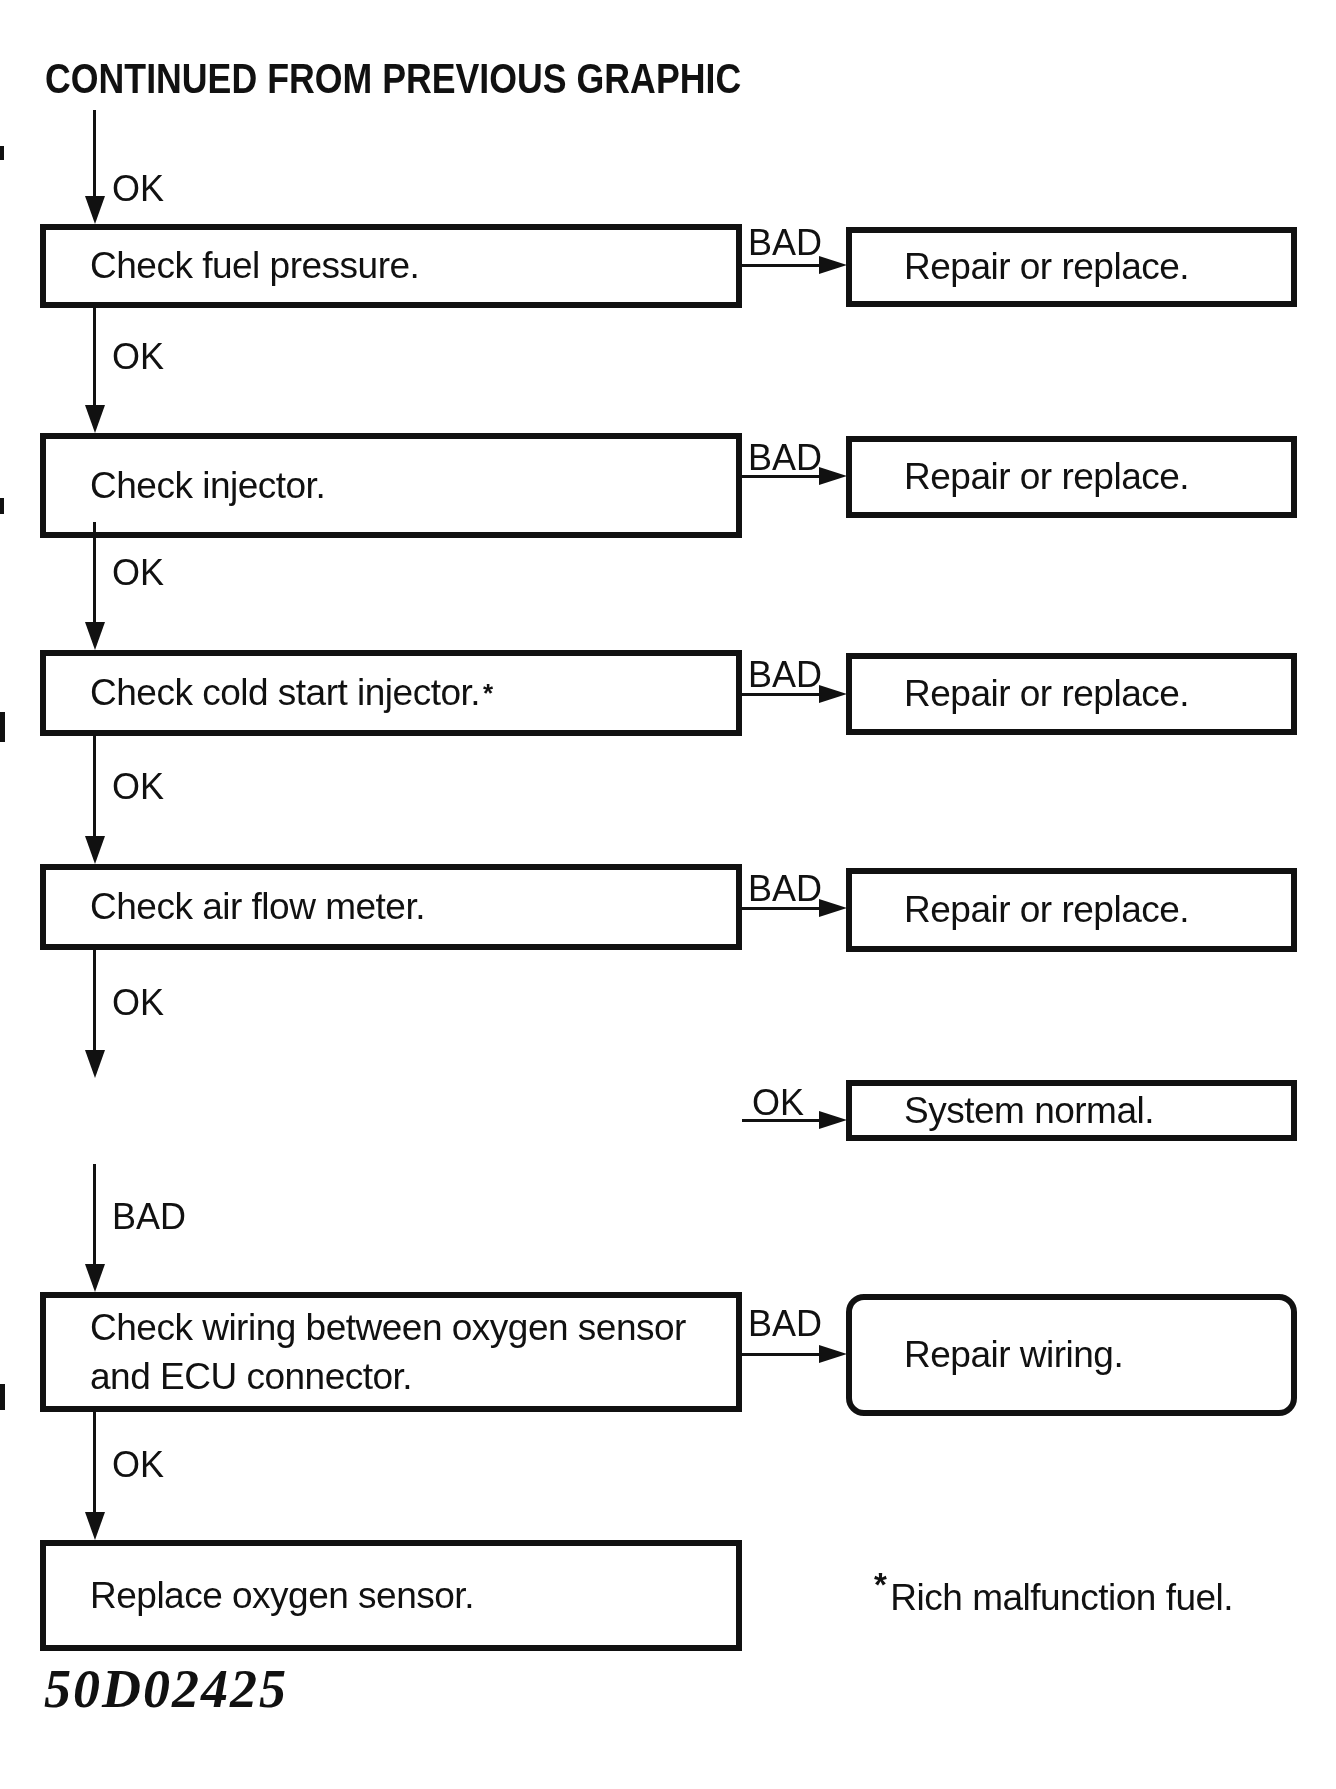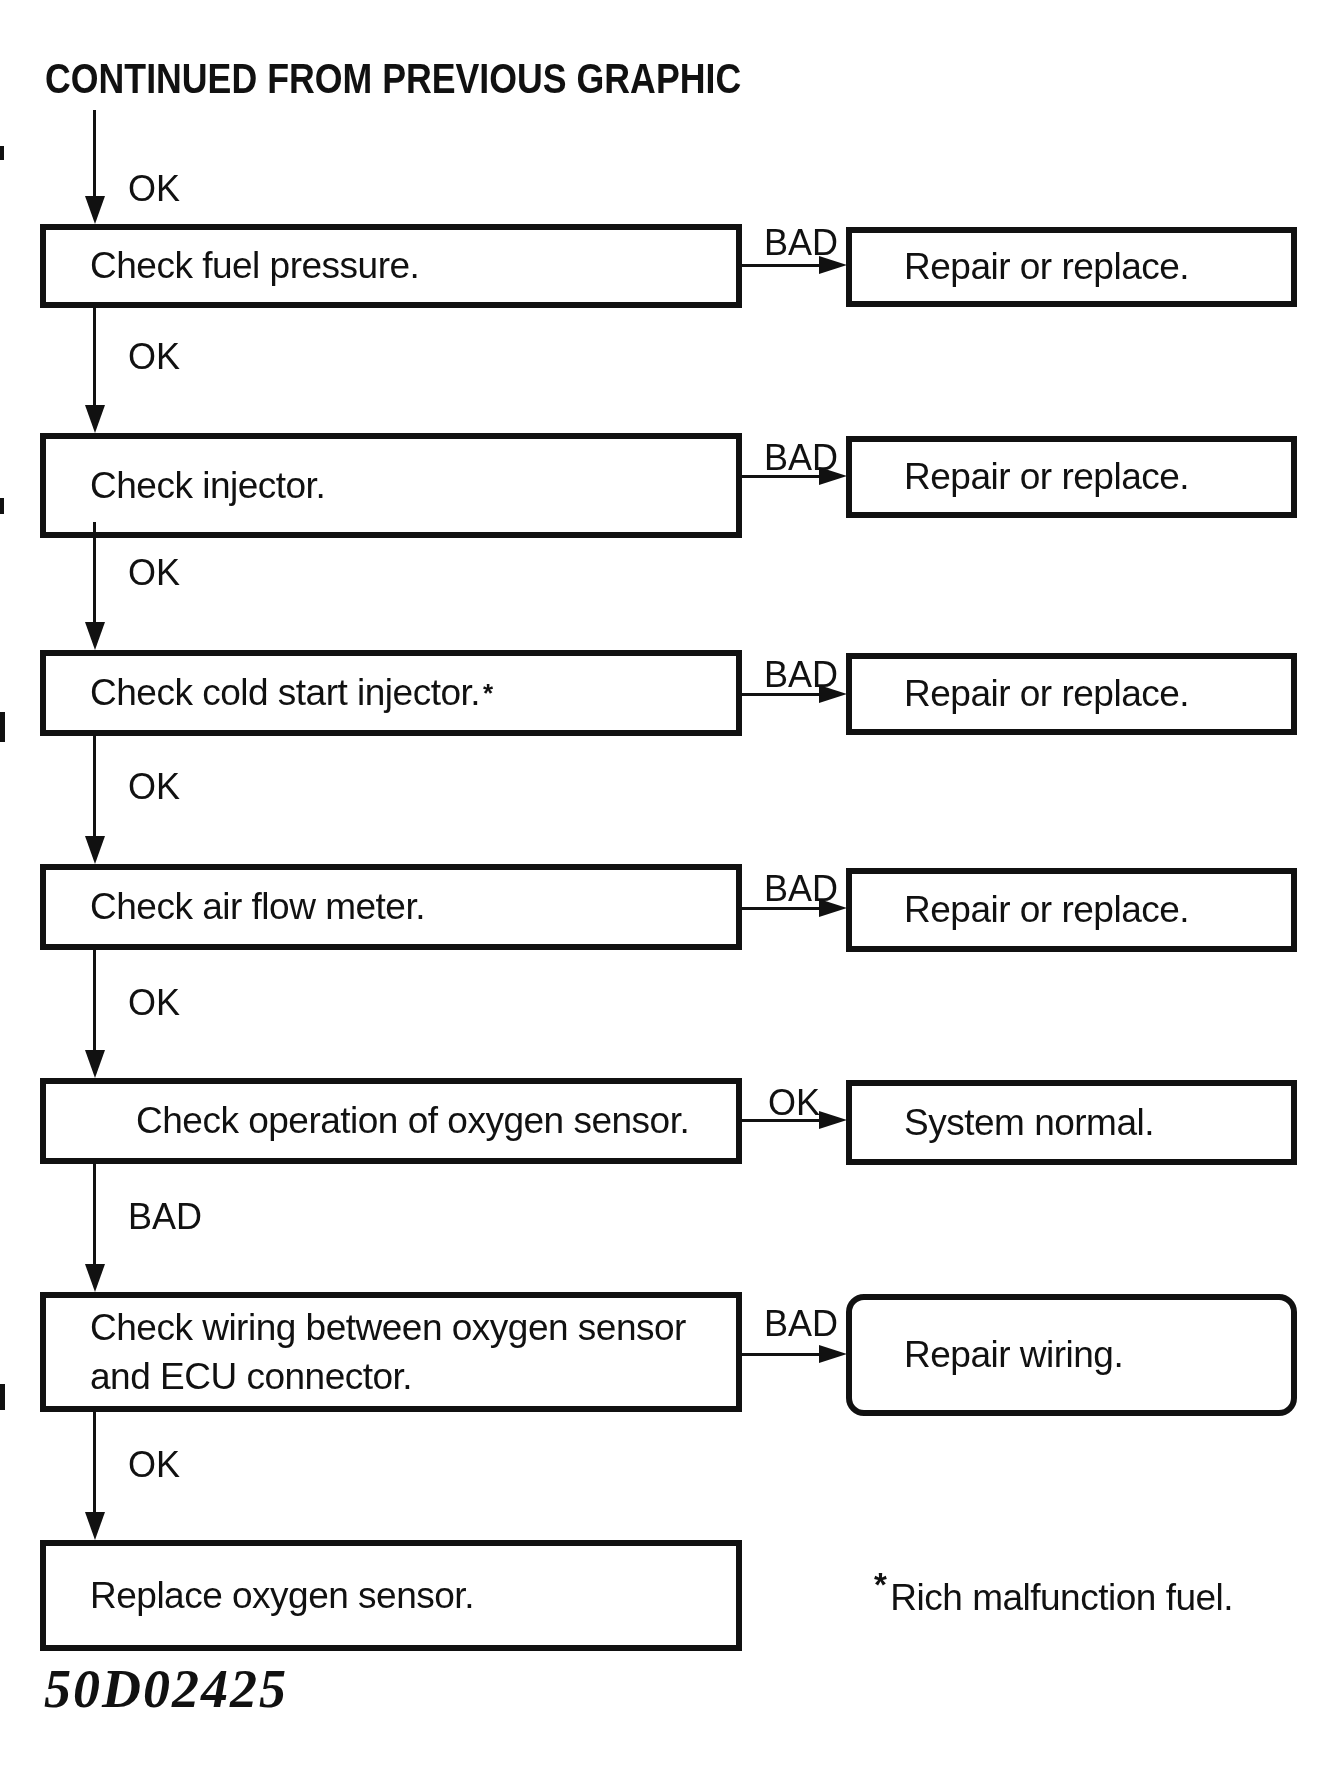--- a/index.html
+++ b/index.html
@@ -20,21 +20,21 @@
   .lbox.two{flex-direction:column;align-items:flex-start;justify-content:center;line-height:49px;}
   .rbox{left:846px;width:451px;padding-left:52px;}
   .vseg{position:absolute;left:93px;width:3px;background:#111111;}
   .varr{position:absolute;left:85px;width:0;height:0;
     border-left:10px solid transparent;border-right:10px solid transparent;
     border-top:28px solid #111111;}
   .hseg{position:absolute;left:742px;width:80px;height:3px;background:#111111;}
   .harr{position:absolute;left:819px;width:0;height:0;
     border-top:9px solid transparent;border-bottom:9px solid transparent;
     border-left:28px solid #111111;}
-  .flbl{position:absolute;font-size:36px;white-space:nowrap;margin-left:16px;}
+  .flbl{position:absolute;font-size:36px;white-space:nowrap;}
   .gap{left:112px;}
   .blbl{left:748px;}
   .sup{font-size:26px;vertical-align:16px;margin-left:3px;font-weight:bold;}
   .note{position:absolute;left:874px;top:1566px;font-size:37px;letter-spacing:-0.5px;white-space:nowrap;}
   .note .mark{font-weight:bold;font-size:33px;vertical-align:14px;margin-right:4px;}
   .code{
     position:absolute;left:44px;top:1658px;font-family:"Liberation Serif",serif;
     font-style:italic;font-weight:bold;font-size:54px;letter-spacing:2px;text-align:right;
   }
   .speck{position:absolute;background:#111111;}
@@ -100,27 +100,24 @@
   <div class="hseg" style="top:907px;"></div>
   <div class="harr" style="top:899px;"></div>
   <div class="box rbox" style="top:868px;height:84px;">
     <span>Repair or replace.</span>
   </div>
 
   <div class="vseg" style="top:950px;height:101px;"></div>
   <div class="varr" style="top:1050px;"></div>
   <div class="flbl gap" style="top:982px;">OK</div>
 
-  <div class="box lbox indent" style="top:1078px;height:86px;">
-    <span>Check operation of oxygen sensor.</span>
-  </div>
   <div class="flbl" style="left:752px;top:1082px;">OK</div>
   <div class="hseg" style="top:1119px;"></div>
   <div class="harr" style="top:1111px;"></div>
-  <div class="box rbox" style="top:1080px;height:85px;">
+  <div class="box rbox" style="top:1080px;height:61px;">
     <span>System normal.</span>
   </div>
 
   <div class="vseg" style="top:1164px;height:101px;"></div>
   <div class="varr" style="top:1264px;"></div>
   <div class="flbl gap" style="top:1196px;">BAD</div>
 
   <div class="box lbox two" style="top:1292px;height:120px;">
     <span>Check wiring between oxygen sensor</span>
     <span>and ECU connector.</span>

